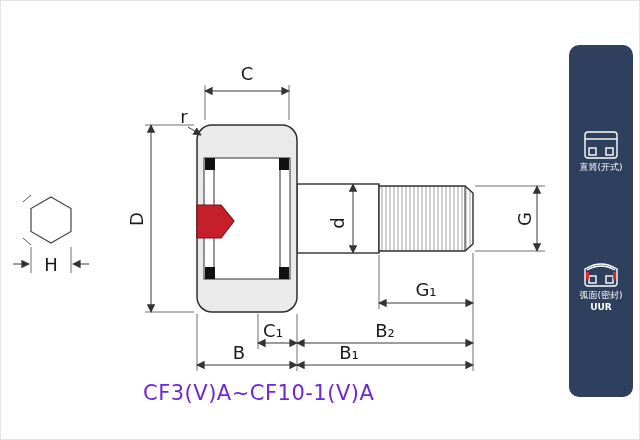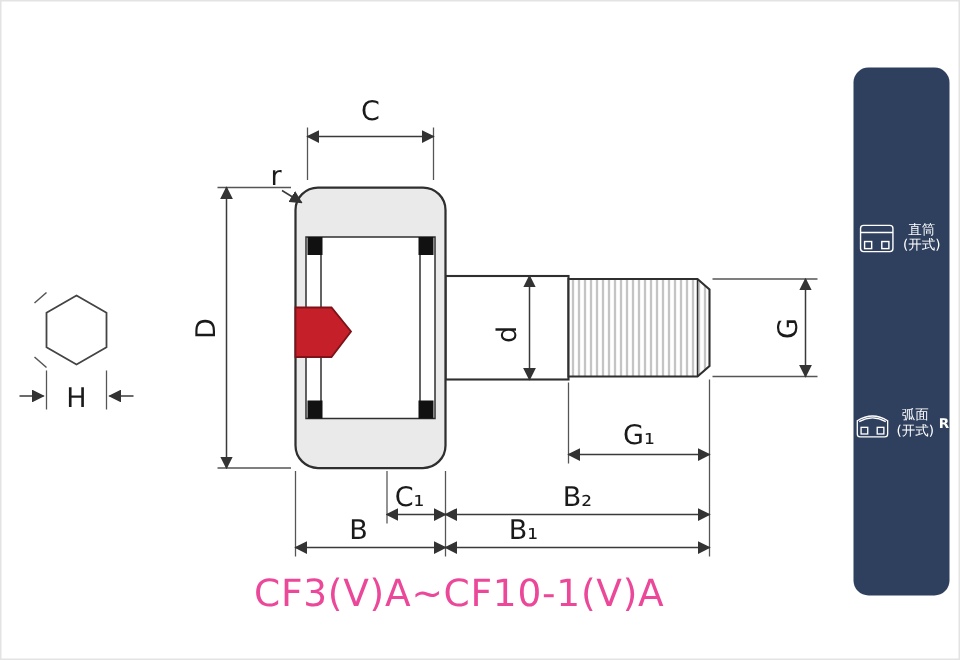--- a/index.html
+++ b/index.html
@@ -4,29 +4,29 @@
 <style>
   html,body{margin:0;padding:0;background:#fff;}
   .canvas{
     position:relative;width:640px;height:440px;background:#fff;
     font-family:"DejaVu Sans","Liberation Sans",sans-serif;
     overflow:hidden;box-sizing:border-box;border:1px solid #e3e3e3;
   }
   .drawing{position:absolute;left:0;top:0;}
   .dimlab{font-size:18px;fill:#1a1a1a;font-family:"DejaVu Sans","Liberation Sans",sans-serif;}
   .title{
-    position:absolute;left:142px;top:380px;width:300px;text-align:right;
-    font-size:25px;color:#ec4899;letter-spacing:.5px;
+    position:absolute;left:142px;top:380px;width:300px;text-align:left;
+    font-size:21px;color:#6d28d9;letter-spacing:.5px;
   }
   .sidebar{
     position:absolute;left:568px;top:44px;width:64px;height:352px;
     background:#2f3f5e;border-radius:10px;display:flex;flex-direction:column;
     justify-content:space-evenly;align-items:center;padding:6px 2px;box-sizing:border-box;
   }
-  .sb-item{display:flex;align-items:center;gap:2px;}
+  .sb-item{display:flex;flex-direction:column;align-items:center;gap:2px;}
   .sb-label{font-size:9px;color:#fff;line-height:1.15;text-align:center;}
   .sb-code{font-size:9px;font-weight:bold;color:#fff;text-align:center;min-height:4px;}
 </style>
 </head>
 <body>
 
 <div class="canvas">
 
   <svg class="drawing" width="640" height="440" viewBox="0 0 640 440">
     <defs>
@@ -122,28 +122,30 @@
           <rect x="8" y="18" width="7" height="7"></rect>
           <rect x="25" y="18" width="7" height="7"></rect>
         </g>
       </svg>
       <div class="sb-label">直筒(开式)</div>
       <div class="sb-code"></div>
     </div>
 
 
 
+
     <div class="sb-item">
       <svg width="40" height="30" viewBox="0 0 40 30">
         <g fill="none" stroke="#fff" stroke-width="1.4">
           <path d="M4,11 Q20,1 36,11 L36,25 q0,3 -3,3 L7,28 q-3,0 -3,-3 Z"></path>
           <path d="M6,12 Q20,4 34,12"></path>
           <rect x="8" y="18" width="7" height="7"></rect>
           <rect x="25" y="18" width="7" height="7"></rect>
         </g>
+        <rect x="5" y="14" width="3" height="7" fill="#d62b33"></rect>
+        <rect x="32" y="14" width="3" height="7" fill="#d62b33"></rect>
       </svg>
-      <div class="sb-label">弧面(开式)</div>
-      <div class="sb-code">R</div>
+      <div class="sb-label">弧面(密封)</div>
+      <div class="sb-code">UUR</div>
     </div>
-
 
   </div>
 </div>
 
 </body></html>

